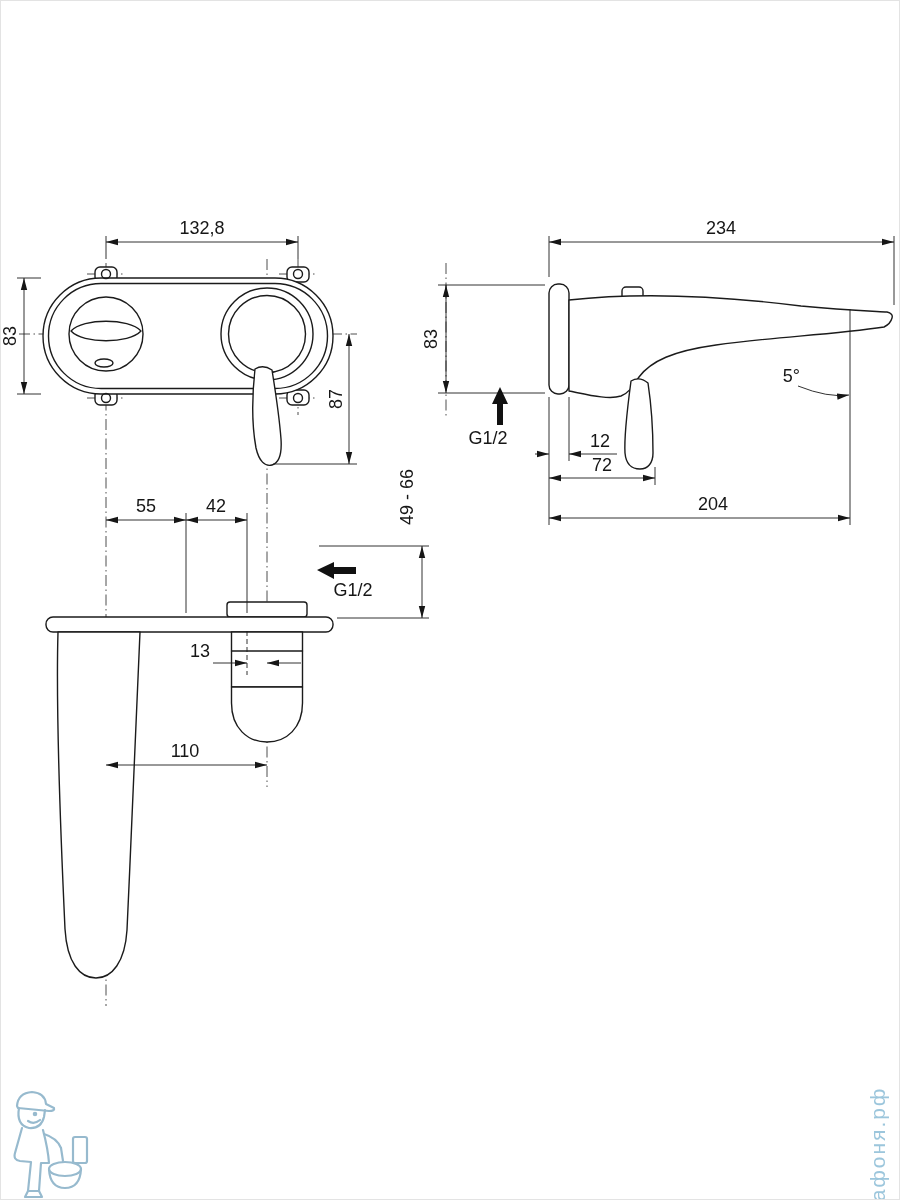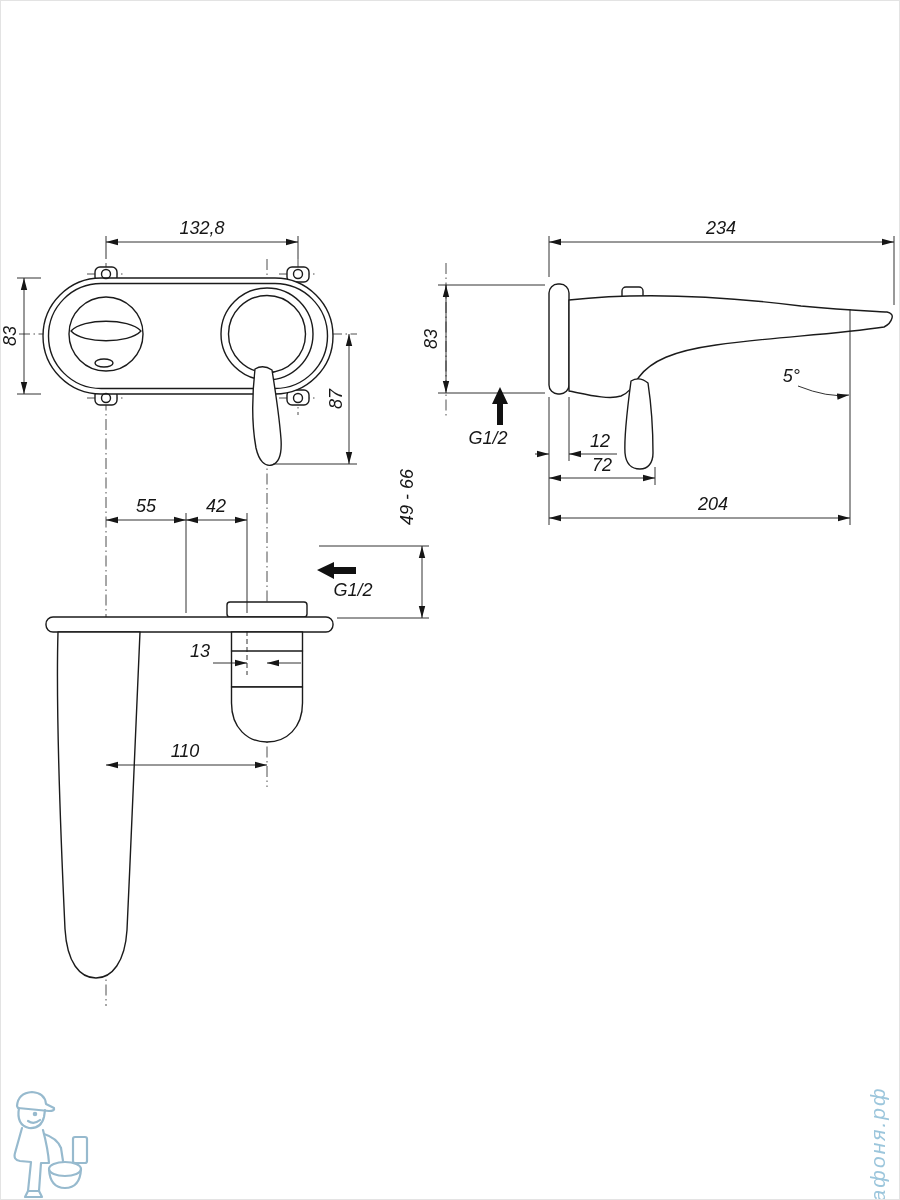--- a/index.html
+++ b/index.html
@@ -1,16 +1,16 @@
 <!DOCTYPE html>
 <html><head>
 <meta charset="utf-8">
 <style>
   html,body{margin:0;padding:0;background:#ffffff;}
-  .canvas{position:relative;width:900px;height:1200px;background:#ffffff;border:1px solid #e3e3e3;box-sizing:border-box;overflow:hidden;font-style:italic;}
+  .canvas{position:relative;width:900px;height:1200px;background:#ffffff;border:1px solid #e3e3e3;box-sizing:border-box;overflow:hidden;}
   svg{display:block;}
   svg text{font-family:"Liberation Sans","DejaVu Sans",sans-serif;font-size:18px;fill:#161616;}
   svg text.wm{font-size:21px;fill:#9cc6dc;letter-spacing:2px;}
   .obj{stroke:#1b1b1b;stroke-width:1.4;fill:none;stroke-linejoin:round;stroke-linecap:round;}
   .objw{stroke:#1b1b1b;stroke-width:1.4;fill:#ffffff;stroke-linejoin:round;stroke-linecap:round;}
   .thin{stroke:#1b1b1b;stroke-width:0.9;fill:none;}
   .dim{stroke:#1b1b1b;stroke-width:0.9;fill:none;}
   .cl{stroke:#3a3a3a;stroke-width:0.9;fill:none;stroke-dasharray:11 3.5 1.5 3.5;}
   .dsh{stroke:#1b1b1b;stroke-width:0.9;fill:none;stroke-dasharray:5 3;}
   .blk{fill:#111111;stroke:none;}

